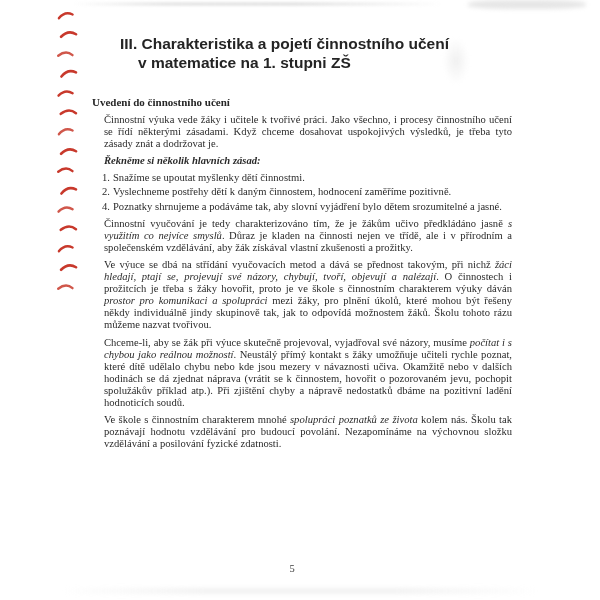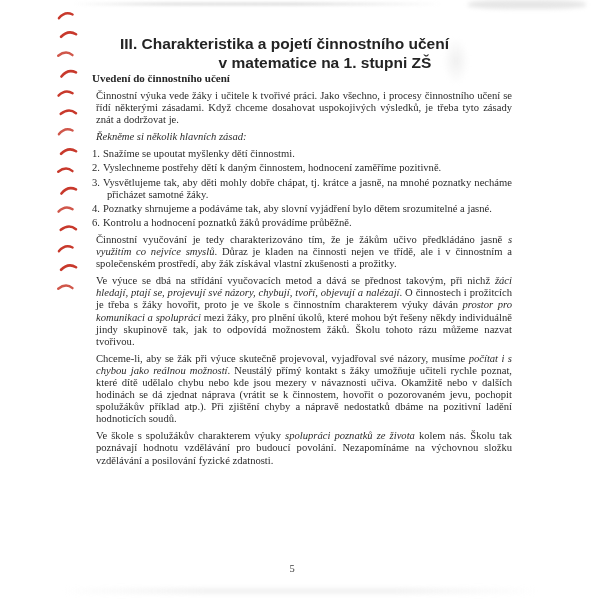--- a/index.html
+++ b/index.html
@@ -62,43 +62,43 @@
     width: 420px;
   }
   h1 {
     font-family: "Liberation Sans", sans-serif;
     font-weight: bold;
     font-size: 15.5px;
     line-height: 19px;
     color: #242424;
     margin: 0 0 0 28px;
   }
-  h1 .t2 { display: block; margin-left: 18px; text-align: center; }
+  h1 .t2 { display: block; margin-left: 18px; }
   h2 {
     font-size: 11px;
     line-height: 13px;
     font-weight: bold;
-    margin: 0 0 0 0;
+    margin: 24px 0 0 0;
     color: #262626;
   }
   p, .li {
     font-size: 10.6px;
     line-height: 12.1px;
     text-align: justify;
-    margin: 5px 0 0 4px;
+    margin: 5px 0 0 12px;
     color: #2a2a2a;
   }
   .principles-heading {
-    font-weight: normal;
+    font-weight: bold;
     font-style: italic;
     text-align: left;
   }
   .list { margin-top: 5px; }
   .li {
-    margin: 0 0 2px 0;
+    margin: 0 0 2px 10px;
     padding-left: 15px;
     text-indent: -15px;
   }
   .num { margin-right: 3px; }
   em { font-style: italic; }
   .page-number {
     position: absolute;
     left: 92px; top: 563px;
     width: 400px;
     text-align: center;
@@ -170,31 +170,29 @@
 
     <h2>Uvedení do činnostního učení</h2>
 
     <p>Činnostní výuka vede žáky i učitele k tvořivé práci. Jako všechno, i procesy činnostního učení se řídí některými zásadami. Když chceme dosahovat uspokojivých výsledků, je třeba tyto zásady znát a dodržovat je.</p>
 
     <p class="principles-heading">Řekněme si několik hlavních zásad:</p>
 
     <div class="list">
       <div class="li"><span class="num">1.</span><span>Snažíme se upoutat myšlenky dětí činnostmi.</span></div>
       <div class="li"><span class="num">2.</span><span>Vyslechneme postřehy dětí k daným činnostem, hodnocení zaměříme pozitivně.</span></div>
-      <div class="li"><span class="num">3.</span><span>Vysvětlujeme tak, aby děti mohly dobře chápat, tj. krátce a jasně, na mnohé poznatky necháme přicházet samotné žáky.</span></div>
       <div class="li"><span class="num">4.</span><span>Poznatky shrnujeme a podáváme tak, aby slovní vyjádření bylo dětem srozumitelné a jasné.</span></div>
-      <div class="li"><span class="num">6.</span><span>Kontrolu a hodnocení poznatků žáků provádíme průběžně.</span></div>
     </div>
 
-    <p><span>Činnostní vyučování je tedy charakterizováno tím, že je žákům učivo předkládáno jasně </span><em>s využitím co nejvíce smyslů</em><span>. Důraz je kladen na činnosti nejen ve třídě, ale i v činnostním a společenském prostředí, aby žák získával vlastní zkušenosti a prožitky.</span></p>
+    <p><span>Činnostní vyučování je tedy charakterizováno tím, že je žákům učivo předkládáno jasně </span><em>s využitím co nejvíce smyslů</em><span>. Důraz je kladen na činnosti nejen ve třídě, ale i v přírodním a společenském vzdělávání, aby žák získával vlastní zkušenosti a prožitky.</span></p>
 
     <p><span>Ve výuce se dbá na střídání vyučovacích metod a dává se přednost takovým, při nichž </span><em>žáci hledají, ptají se, projevují své názory, chybují, tvoří, objevují a nalézají</em><span>. O činnostech i prožitcích je třeba s žáky hovořit, proto je ve škole s činnostním charakterem výuky dáván </span><em>prostor pro komunikaci a spolupráci</em><span> mezi žáky, pro plnění úkolů, které mohou být řešeny někdy individuálně jindy skupinově tak, jak to odpovídá možnostem žáků. Školu tohoto rázu můžeme nazvat tvořivou.</span></p>
 
 
     <p><span>Chceme-li, aby se žák při výuce skutečně projevoval, vyjadřoval své názory, musíme </span><em>počítat i s chybou jako reálnou možností</em><span>. Neustálý přímý kontakt s žáky umožňuje učiteli rychle poznat, které dítě udělalo chybu nebo kde jsou mezery v návaznosti učiva. Okamžitě nebo v dalších hodinách se dá zjednat náprava (vrátit se k činnostem, hovořit o pozorovaném jevu, pochopit spolužákův příklad atp.). Při zjištění chyby a nápravě nedostatků dbáme na pozitivní ladění hodnoticích soudů.</span></p>
 
-    <p><span>Ve škole s spolužákův charakterem výuky </span><em>spolupráci poznatků ze života</em><span> kolem nás. Školu tak poznávají hodnotu vzdělávání pro budoucí povolání. Nezapomínáme na výchovnou složku vzdělávání a posilování fyzické zdatnosti.</span></p>
+    <p><span>Ve škole s činnostním charakterem mnohé </span><em>spolupráci poznatků ze života</em><span> kolem nás. Školu tak poznávají hodnotu vzdělávání pro budoucí povolání. Nezapomínáme na výchovnou složku vzdělávání a posilování fyzické zdatnosti.</span></p>
 
   </main>
 
   <div class="page-number">5</div>
 
 </div>
 
 </body></html>

